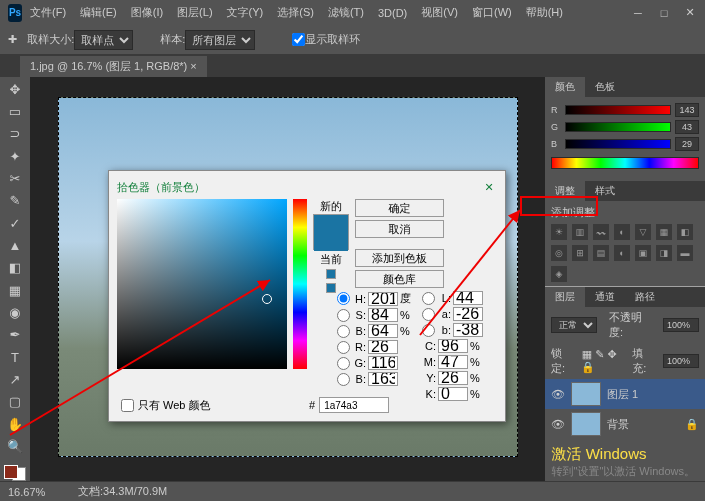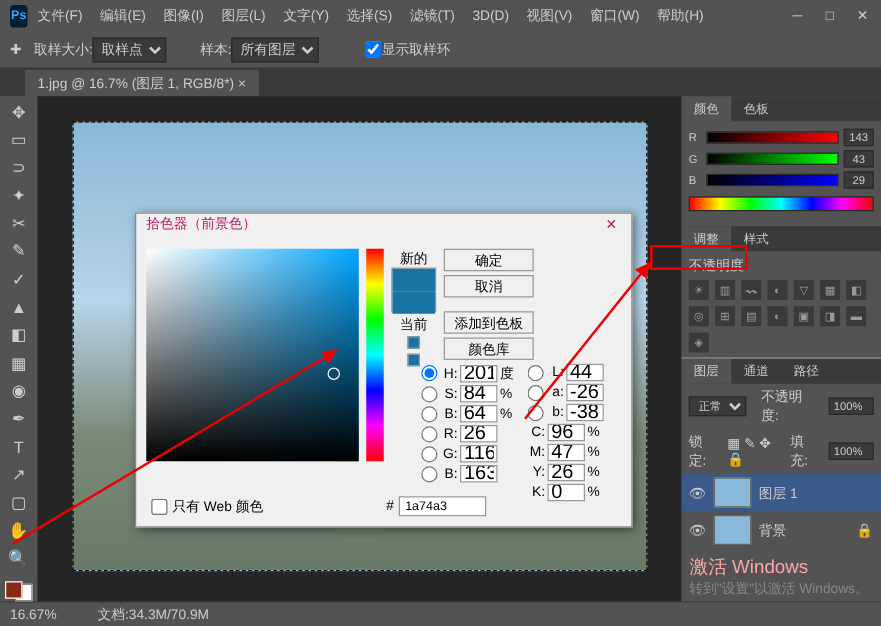--- a/index.html
+++ b/index.html
@@ -41,49 +41,49 @@
 .layer-opts{display:flex;align-items:center;padding:3px 6px;gap:12px;font-size:9px}
 .layer-opts select,.layer-opts input{background:#3a3a3a;color:#ccc;border:1px solid #2a2a2a;font-size:9px;padding:1px 3px}
 .layer-row{display:flex;align-items:center;padding:3px 6px;gap:6px;cursor:pointer}
 .layer-row.active{background:#3a5a8a}
 .eye{width:14px;color:#ccc}
 .thumb{width:30px;height:24px;background:#8ab8d8;border:1px solid #666}
 .statusbar{height:20px;background:#535353;color:#ccc;display:flex;align-items:center;padding:0 8px;font-size:10px;border-top:1px solid #3a3a3a}
 .statusbar .zoom{width:50px;margin-right:20px}
 
 .dialog{position:absolute;top:170px;left:108px;width:398px;height:252px;background:#f0f0f0;border:1px solid #888;box-shadow:2px 2px 8px rgba(0,0,0,.5);z-index:100}
-.dlg-title{height:24px;display:flex;align-items:flex-start;padding:0 8px;font-size:12px;color:#be185d}
+.dlg-title{height:24px;display:flex;align-items:flex-end;padding:0 8px;font-size:12px;color:#15803d}
 .dlg-close{margin-left:auto;width:16px;height:16px;cursor:pointer;display:flex;align-items:center;justify-content:center}
 .dlg-body{display:flex;padding:4px 8px 8px;gap:6px}
 .sat-box{width:170px;height:170px;position:relative;cursor:crosshair;background:linear-gradient(to top,#000,transparent),linear-gradient(to right,#fff,hsl(201,100%,50%))}
 .sat-cursor{position:absolute;width:10px;height:10px;border:1px solid #fff;border-radius:50%;transform:translate(-50%,-50%);top:100px;left:150px}
 .hue-bar{width:14px;height:170px;background:linear-gradient(to bottom,#f00,#ff0,#0f0,#0ff,#00f,#f0f,#f00);cursor:pointer}
 .preview-col{display:flex;flex-direction:column;align-items:center;font-size:10px}
 .preview-box{width:36px;height:36px;border:1px solid #999;margin-bottom:2px}
 .preview-box .new{height:18px;background:#1a74a3}
 .preview-box .cur{height:18px;background:#1a74a3}
 .tiny-sw{width:10px;height:10px;border:1px solid #999;margin:2px 0}
 .btns-col{display:flex;flex-direction:column;gap:3px}
-.dlg-btn{width:72px;height:18px;background:#f0f0f0;border:1px solid #999;font-size:11px;cursor:pointer}
+.dlg-btn{width:89px;height:18px;background:#f0f0f0;border:1px solid #999;font-size:11px;cursor:pointer}
 .fields{position:absolute;top:120px;right:8px;display:flex;gap:10px;font-size:10px}
 .field-col{display:flex;flex-direction:column;gap:2px}
 .field-row{display:flex;align-items:center;gap:2px}
 .field-row input[type=radio]{margin:0}
 .field-row .fl{width:14px;text-align:right}
 .field-row .fv{width:30px;height:14px;border:1px solid #999;font-size:16px;padding:0 2px}
 .field-row .fu{width:12px}
 .hex-row{position:absolute;bottom:8px;left:200px;display:flex;align-items:center;gap:4px;font-size:10px}
 .hex-row input{width:70px;height:16px;border:1px solid #999;padding:0 4px;font-size:10px}
 .webonly{position:absolute;bottom:8px;left:12px;display:flex;align-items:center;gap:4px;font-size:10px}
 .hl-red{position:absolute;border:2px solid #e00;pointer-events:none}
 .hl-ok{top:196px;left:520px;width:78px;height:20px}
 .hl-rgb{top:338px;left:440px;width:64px;height:58px}
 .arrow-svg{position:absolute;top:180px;left:0;width:540px;height:260px;pointer-events:none;z-index:200}
 .watermark{position:absolute;bottom:22px;right:10px;color:#888;font-size:12px;line-height:1.4;text-align:left;z-index:50}
-.watermark .big{font-size:15px;color:#fca5a5}
+.watermark .big{font-size:15px;color:#fde047}
 </style>
 </head>
 <body>
 
 <div class="topbar">
   <div class="ps-logo">Ps</div>
   <span class="menu-item">文件(F)</span>
   <span class="menu-item">编辑(E)</span>
   <span class="menu-item">图像(I)</span>
   <span class="menu-item">图层(L)</span>
@@ -167,21 +167,21 @@
           <div class="slider b"></div>
           <input class="slider-val" value="29" style="">
         </div>
       <div class="spectrum"></div>
     </div>
     <div class="panel-tabs" style="margin-top:6px">
       <div class="panel-tab active">调整</div>
       <div class="panel-tab">样式</div>
     </div>
     <div class="adj-panel">
-      <div>不透明度</div>
+      <div>添加调整</div>
       <div class="adj-icons">
         <div class="adj-ic">☀</div>
         <div class="adj-ic">▥</div>
         <div class="adj-ic">〰</div>
         <div class="adj-ic">◐</div>
         <div class="adj-ic">▽</div>
         <div class="adj-ic">▦</div>
         <div class="adj-ic">◧</div>
         <div class="adj-ic">◎</div>
         <div class="adj-ic">⊞</div>

